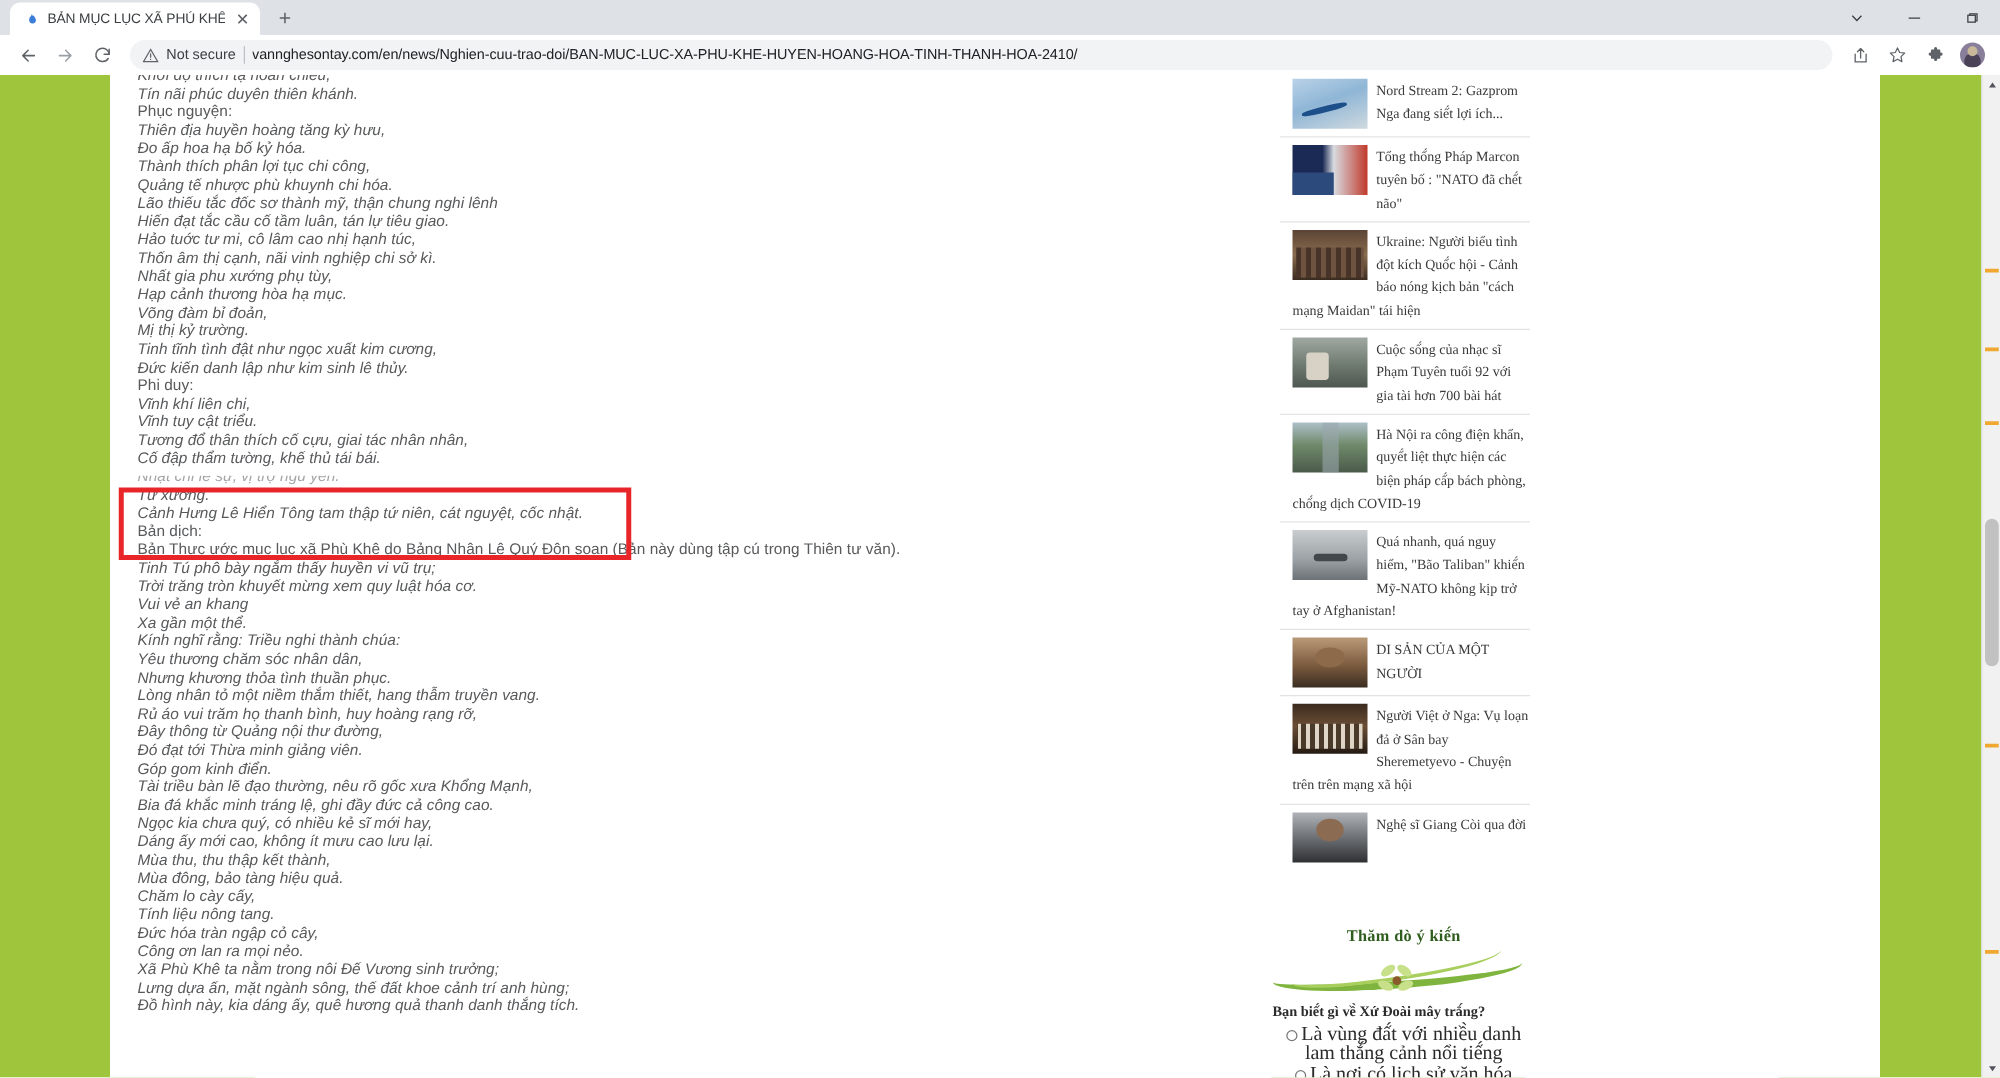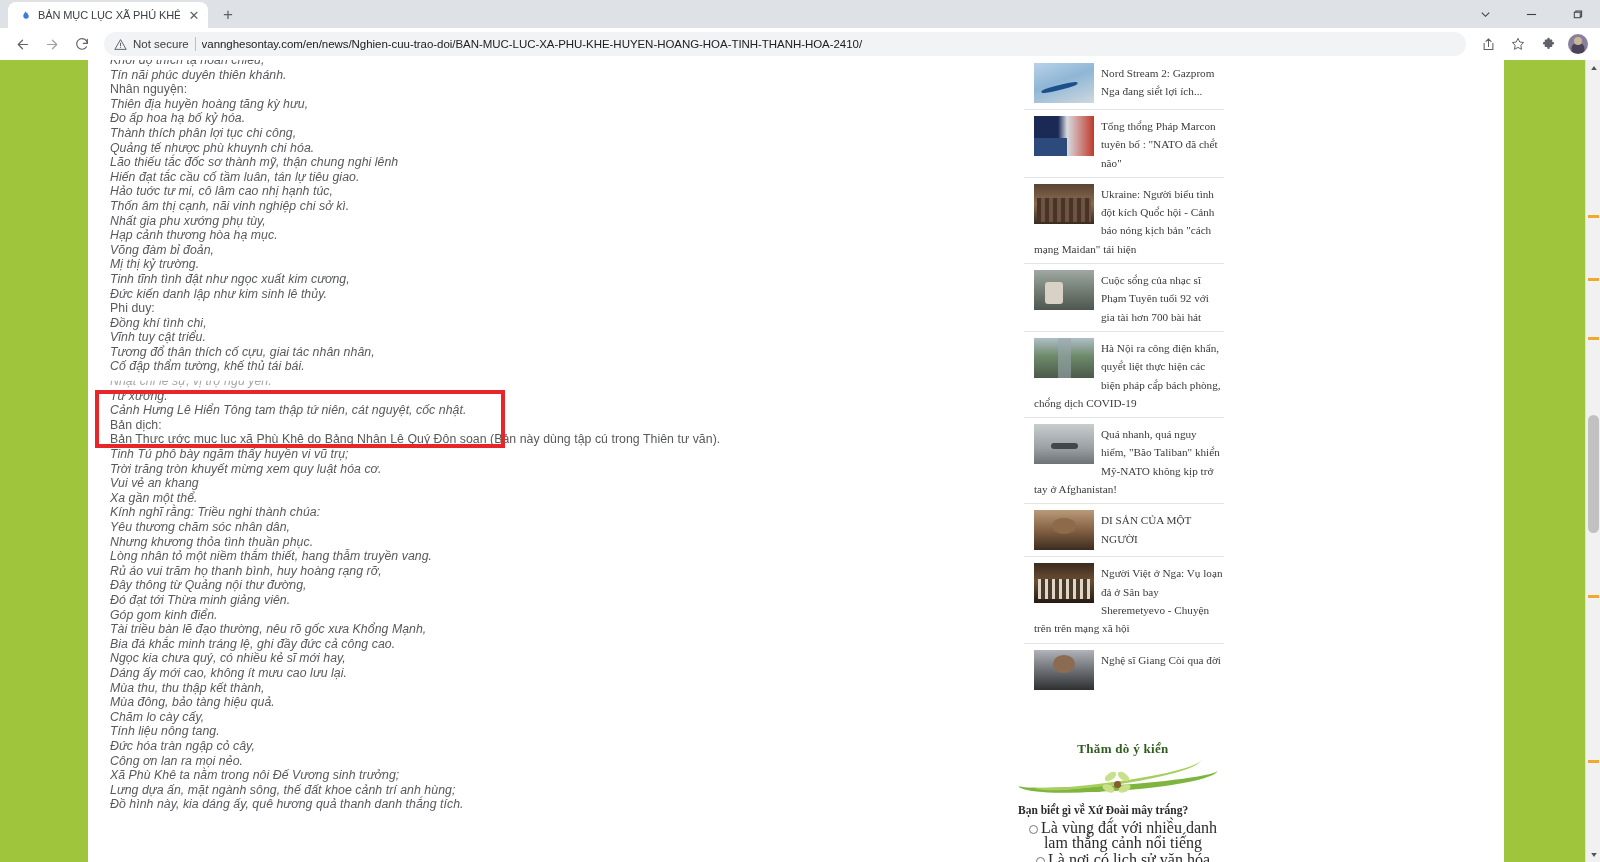--- a/index.html
+++ b/index.html
@@ -449,37 +449,37 @@
   </div>
 
   <div class="viewport">
 
     <div class="page-wrap">
 
       <div class="article">
         <div class="art-inner" id="article-body">
             <div class="pline">Khởi độ thích tạ hoan chiếu,</div>
             <div class="pline">Tín nãi phúc duyên thiên khánh.</div>
-            <div class="pline up">Nhân nguyện:</div>
+            <div class="pline up">Phục nguyện:</div>
             <div class="pline">Thiên địa huyền hoàng tăng kỳ hưu,</div>
             <div class="pline">Đo ấp hoa hạ bố kỷ hóa.</div>
             <div class="pline">Thành thích phân lợi tục chi công,</div>
             <div class="pline">Quảng tế nhược phù khuynh chi hóa.</div>
             <div class="pline">Lão thiếu tắc đốc sơ thành mỹ, thận chung nghi lênh</div>
             <div class="pline">Hiến đạt tắc cầu cố tầm luân, tán lự tiêu giao.</div>
             <div class="pline">Hảo tuớc tư mi, cô lâm cao nhị hạnh túc,</div>
             <div class="pline">Thốn âm thị cạnh, nãi vinh nghiệp chi sở kì.</div>
             <div class="pline">Nhất gia phu xướng phụ tùy,</div>
             <div class="pline">Hạp cảnh thương hòa hạ mục.</div>
             <div class="pline">Võng đàm bỉ đoản,</div>
             <div class="pline">Mị thị kỷ trường.</div>
             <div class="pline">Tinh tĩnh tình đật như ngọc xuất kim cương,</div>
             <div class="pline">Đức kiến danh lập như kim sinh lê thủy.</div>
             <div class="pline up">Phi duy:</div>
-            <div class="pline">Đồng khí tình chi,</div>
+            <div class="pline">Vĩnh khí liên chi,</div>
             <div class="pline">Vĩnh tuy cật triểu.</div>
             <div class="pline">Tương đổ thân thích cố cựu, giai tác nhân nhân,</div>
             <div class="pline">Cố đập thẩm tường, khế thủ tái bái.</div>
             <div class="pline" style="opacity: 0.55; clip-path: inset(45% 0px 0px);">Nhật chi lễ sự, vị trợ ngũ yên.</div>
             <div class="pline">Tư xướng.</div>
             <div class="pline">Cảnh Hưng Lê Hiển Tông tam thập tứ niên, cát nguyệt, cốc nhật.</div>
             <div class="pline up">Bản dịch:</div>
             <div class="pline up wrapped">Bản Thực ước mục lục xã Phù Khê do Bảng Nhân Lê Quý Đôn soạn (Bản này dùng tập cú trong Thiên tư văn).</div>
             <div class="pline">Tinh Tú phô bày ngắm thấy huyền vi vũ trụ;</div>
             <div class="pline">Trời trăng tròn khuyết mừng xem quy luật hóa cơ.</div>

